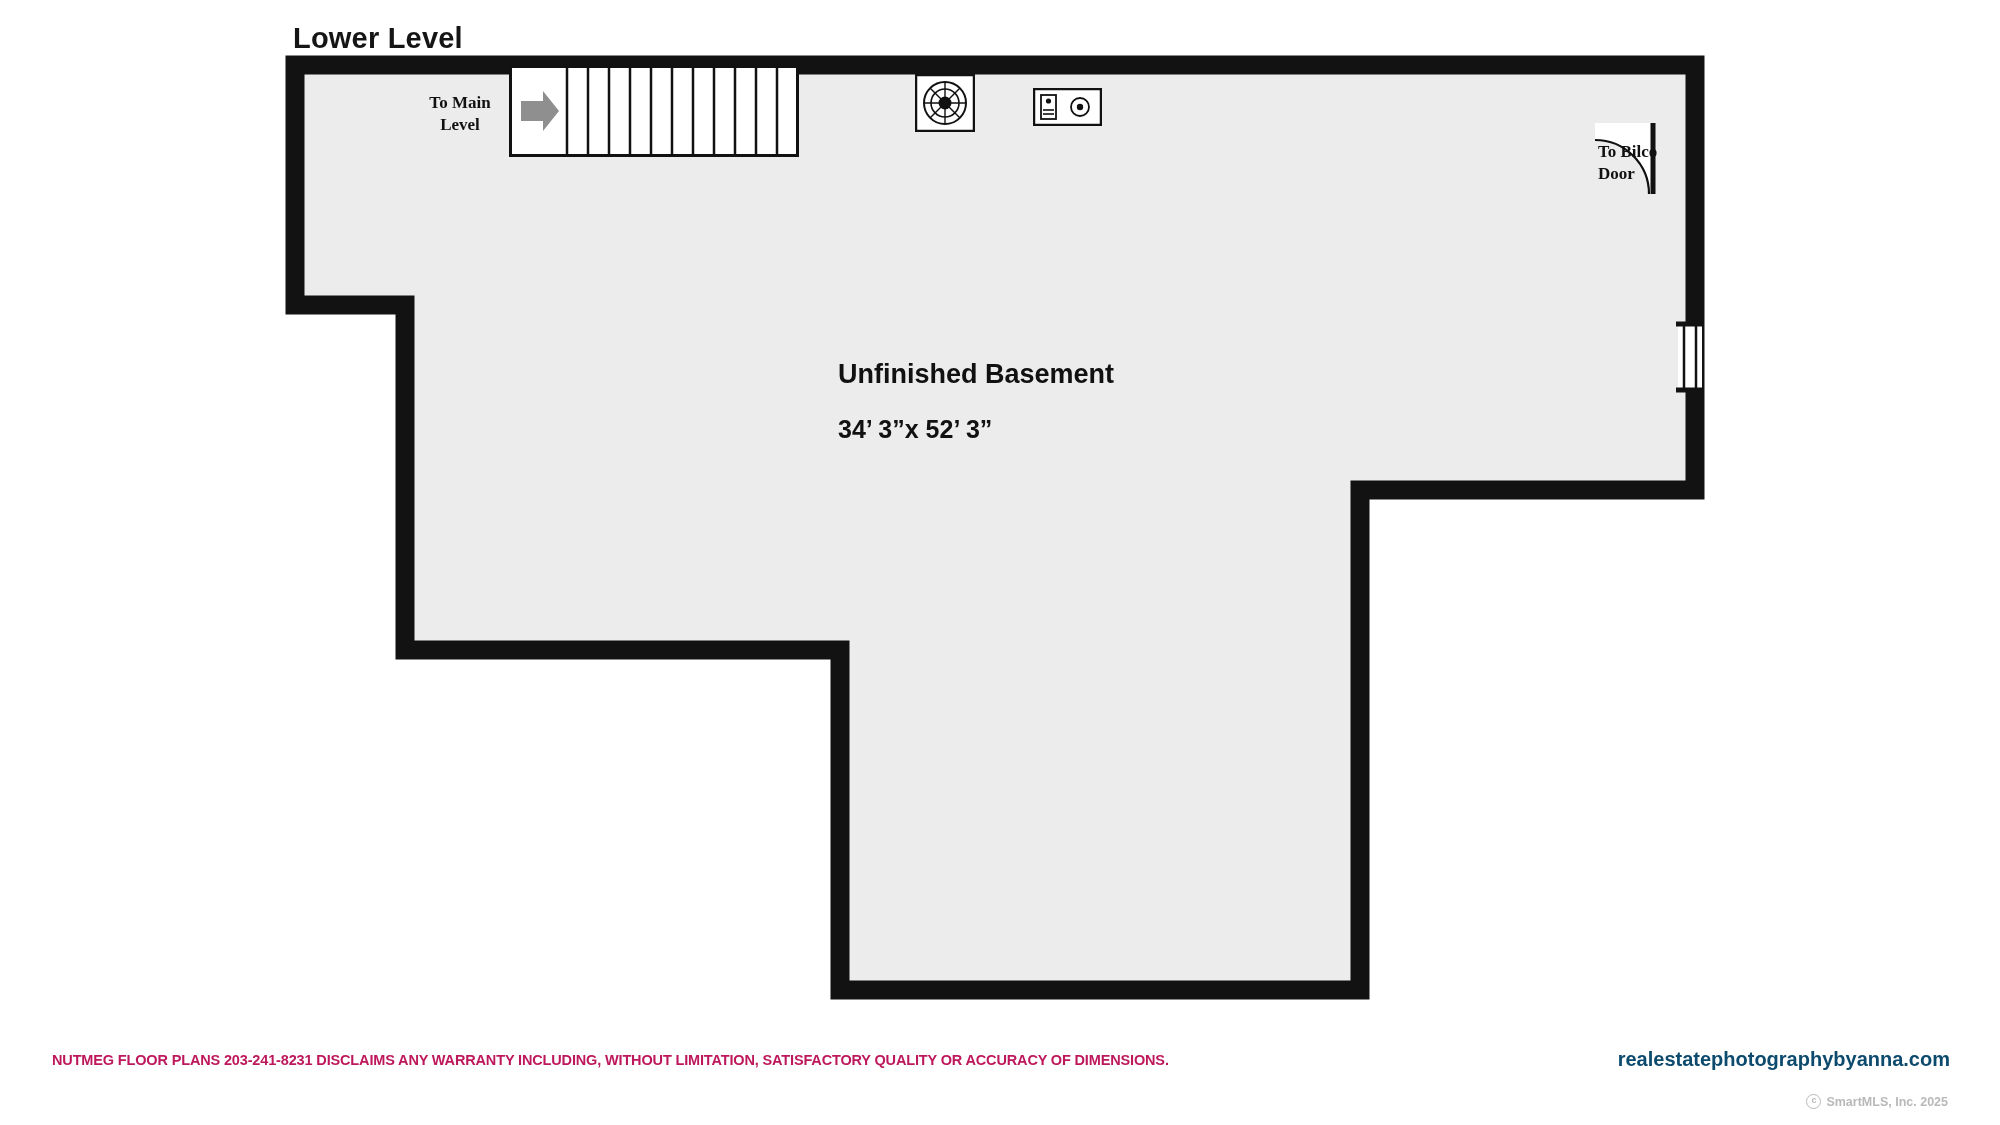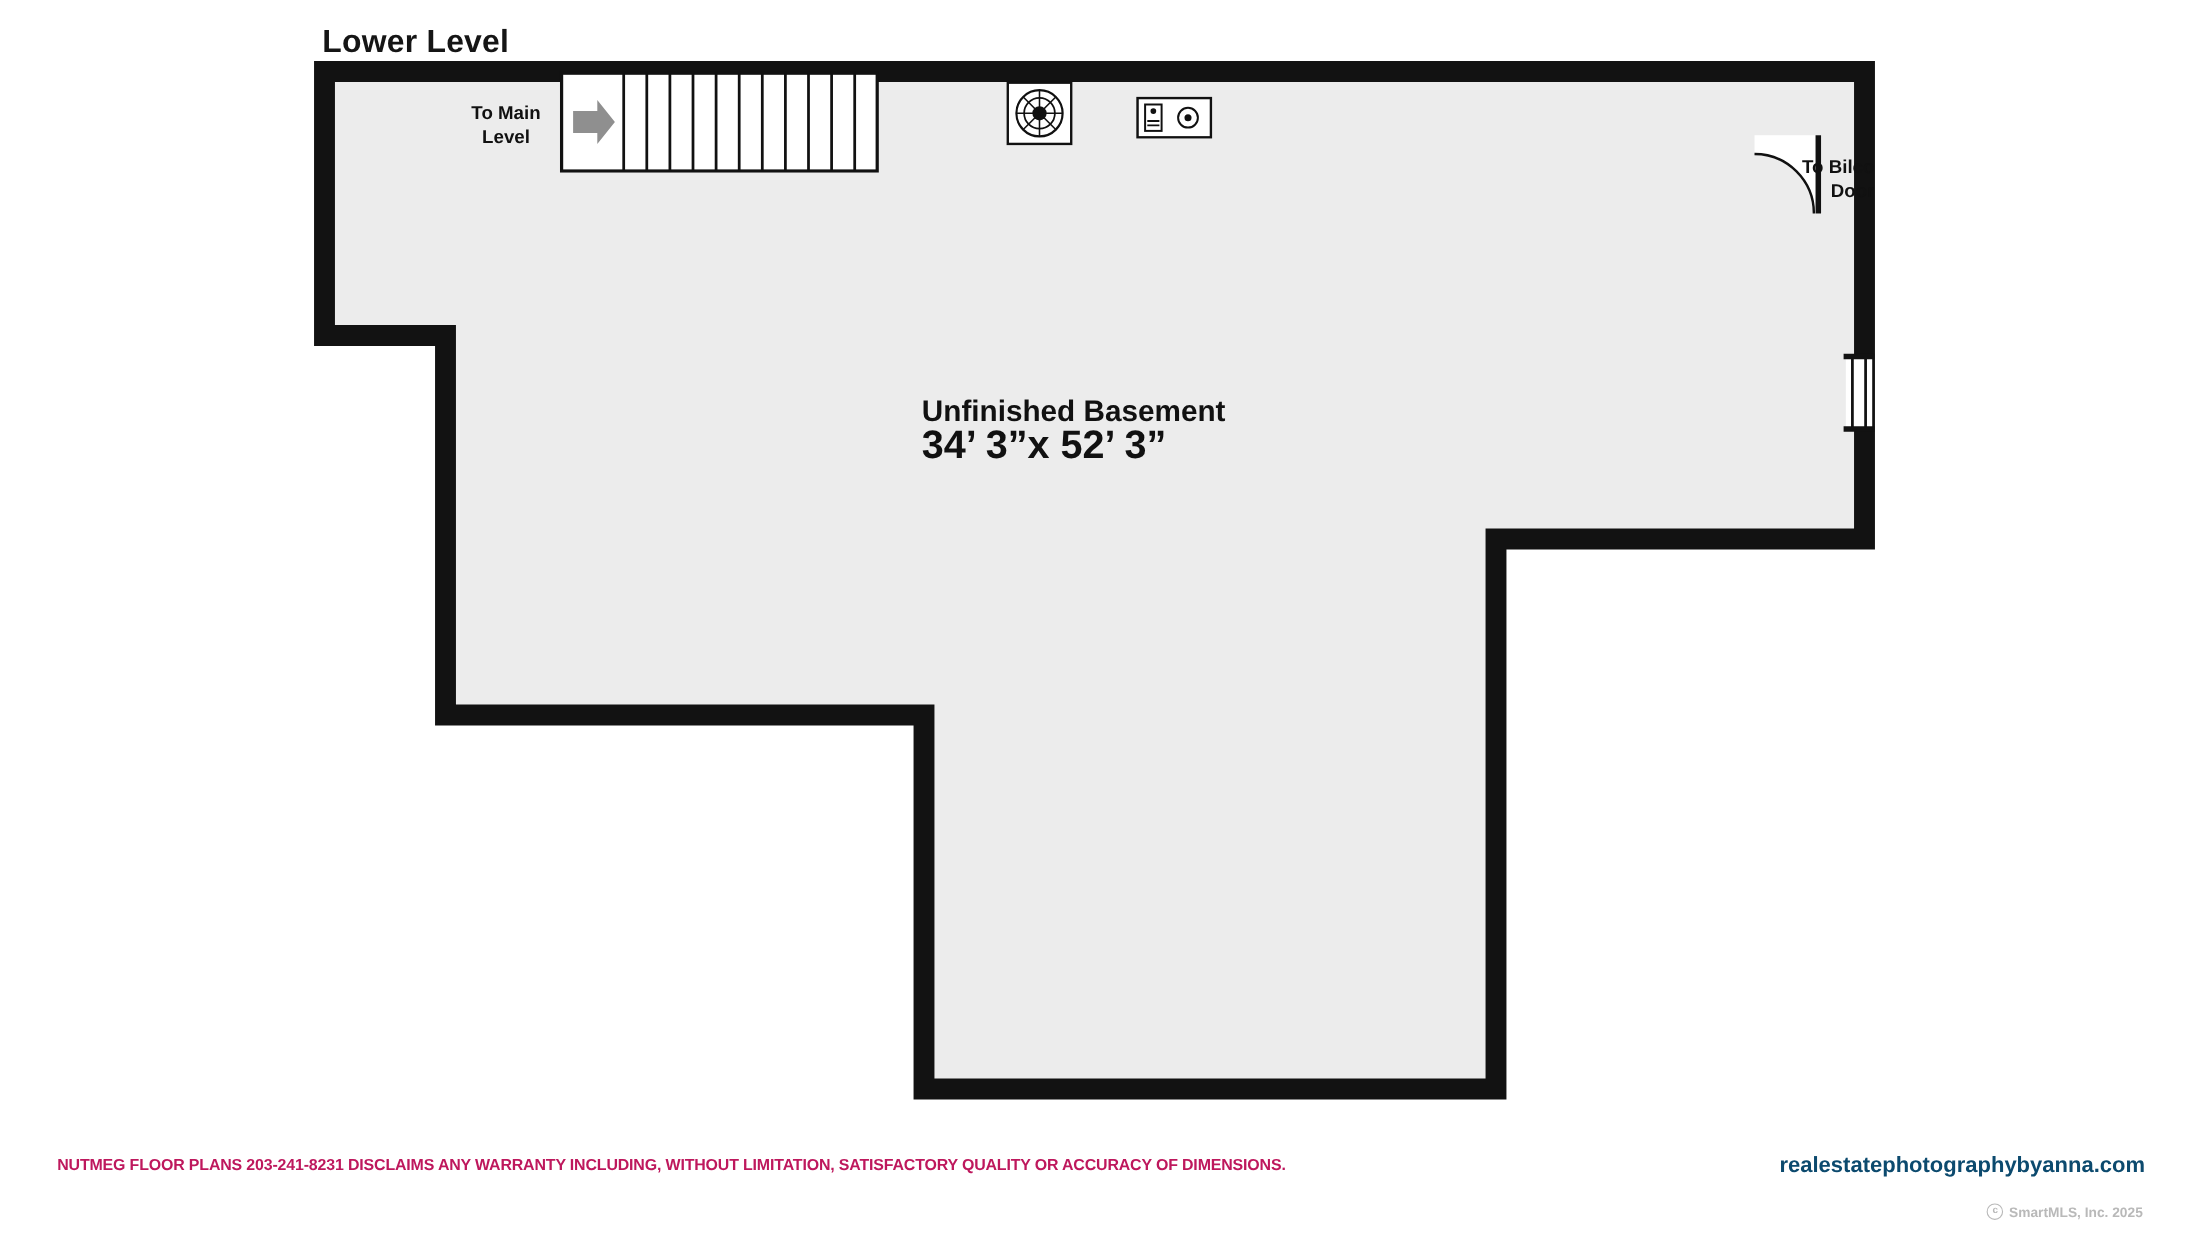--- a/index.html
+++ b/index.html
@@ -49,45 +49,46 @@
     white-space: nowrap;
   }
   #room-name {
     left: 838px;
     top: 358px;
     width: 320px;
     font-size: 27px;
   }
   #room-dims {
     left: 838px;
-    top: 382px;
+    top: 414px;
     width: 320px;
-    font-size: 36px;
+    font-size: 25px;
   }
 
   
   .annot {
     position: absolute;
     font-size: 17px;
     font-weight: bold;
     color: #111111;
     text-align: center;
     line-height: 1.28;
     white-space: pre-line;
+    font-family: Liberation Serif, serif;
   }
   #annot-to-main {
     left: 410px;
     top: 92px;
     width: 100px;
   }
   #annot-to-bilco {
     left: 1598px;
     top: 141px;
     width: 106px;
-    text-align: right;
+    text-align: left;
   }
 
   
   #stairs {
     position: absolute;
     left: 509px;
     top: 65px;
     width: 290px;
     height: 92px;
   }

